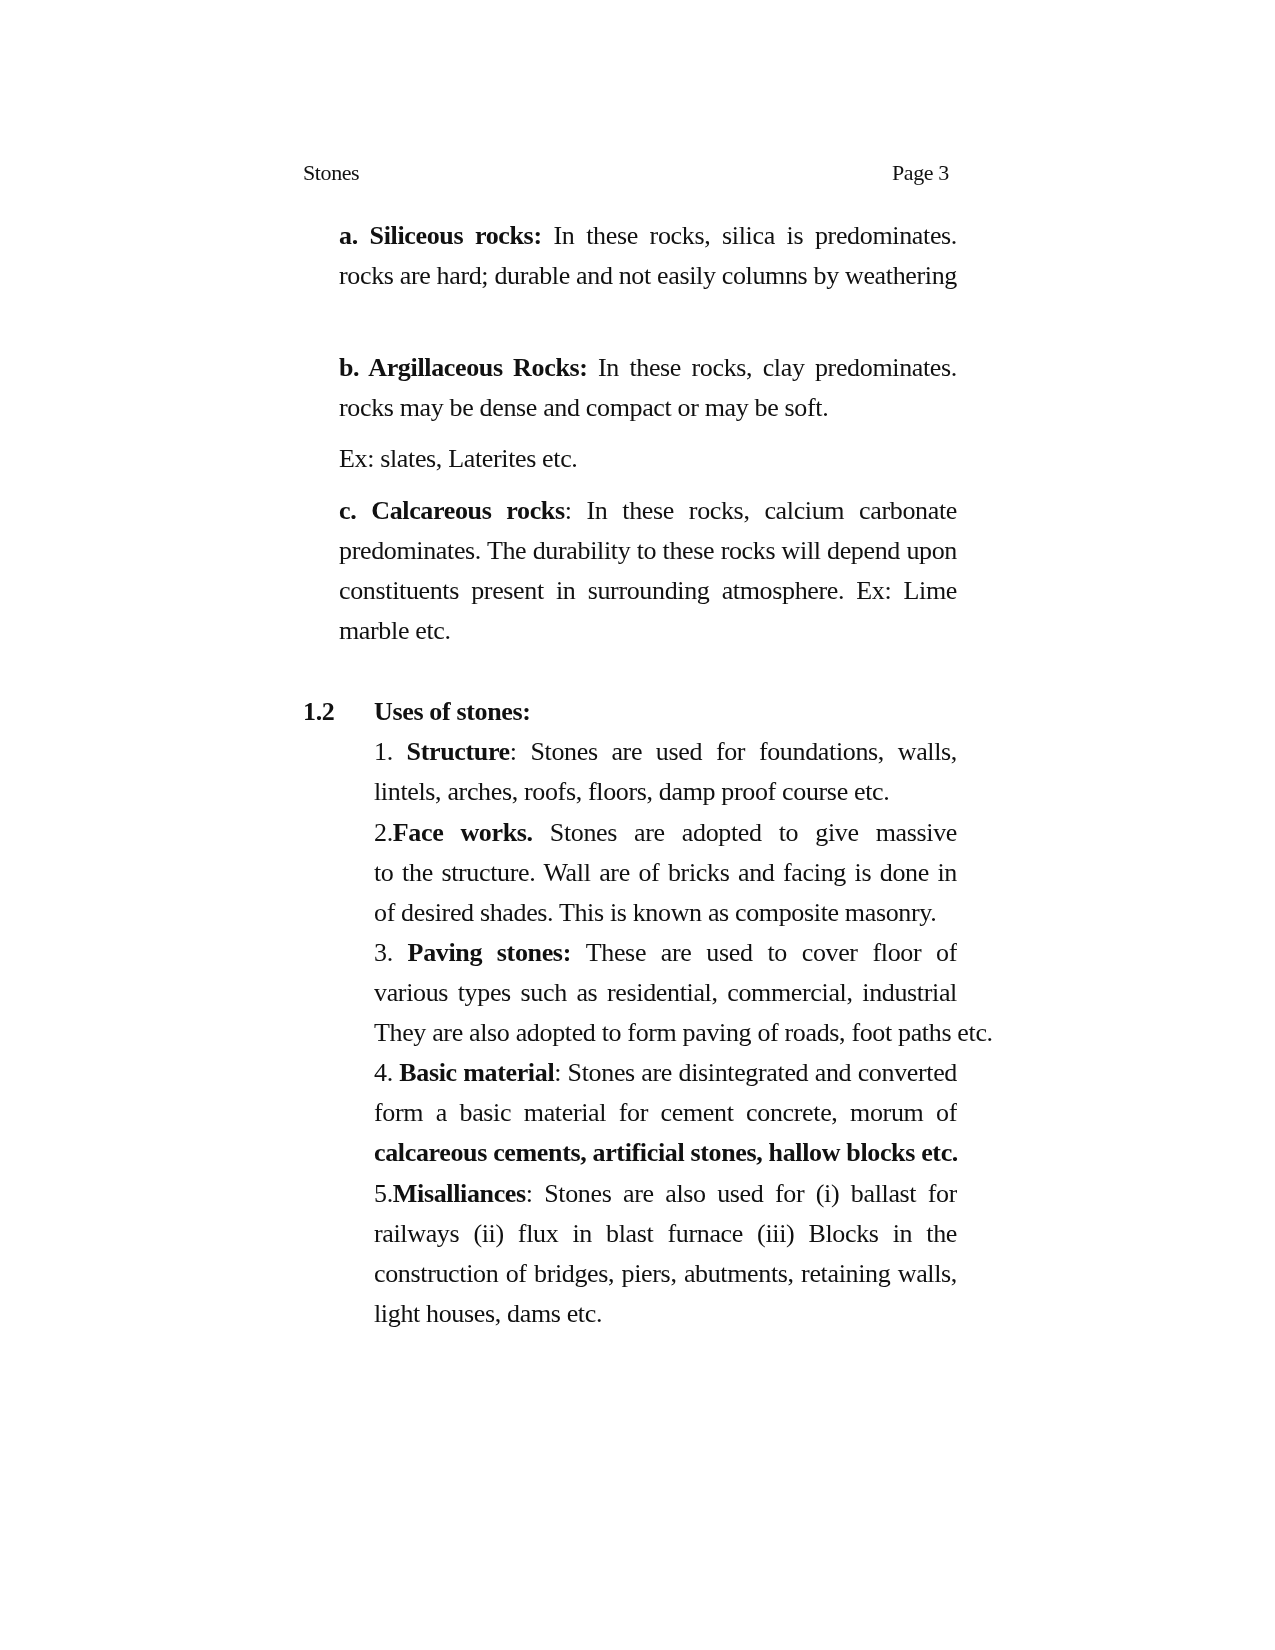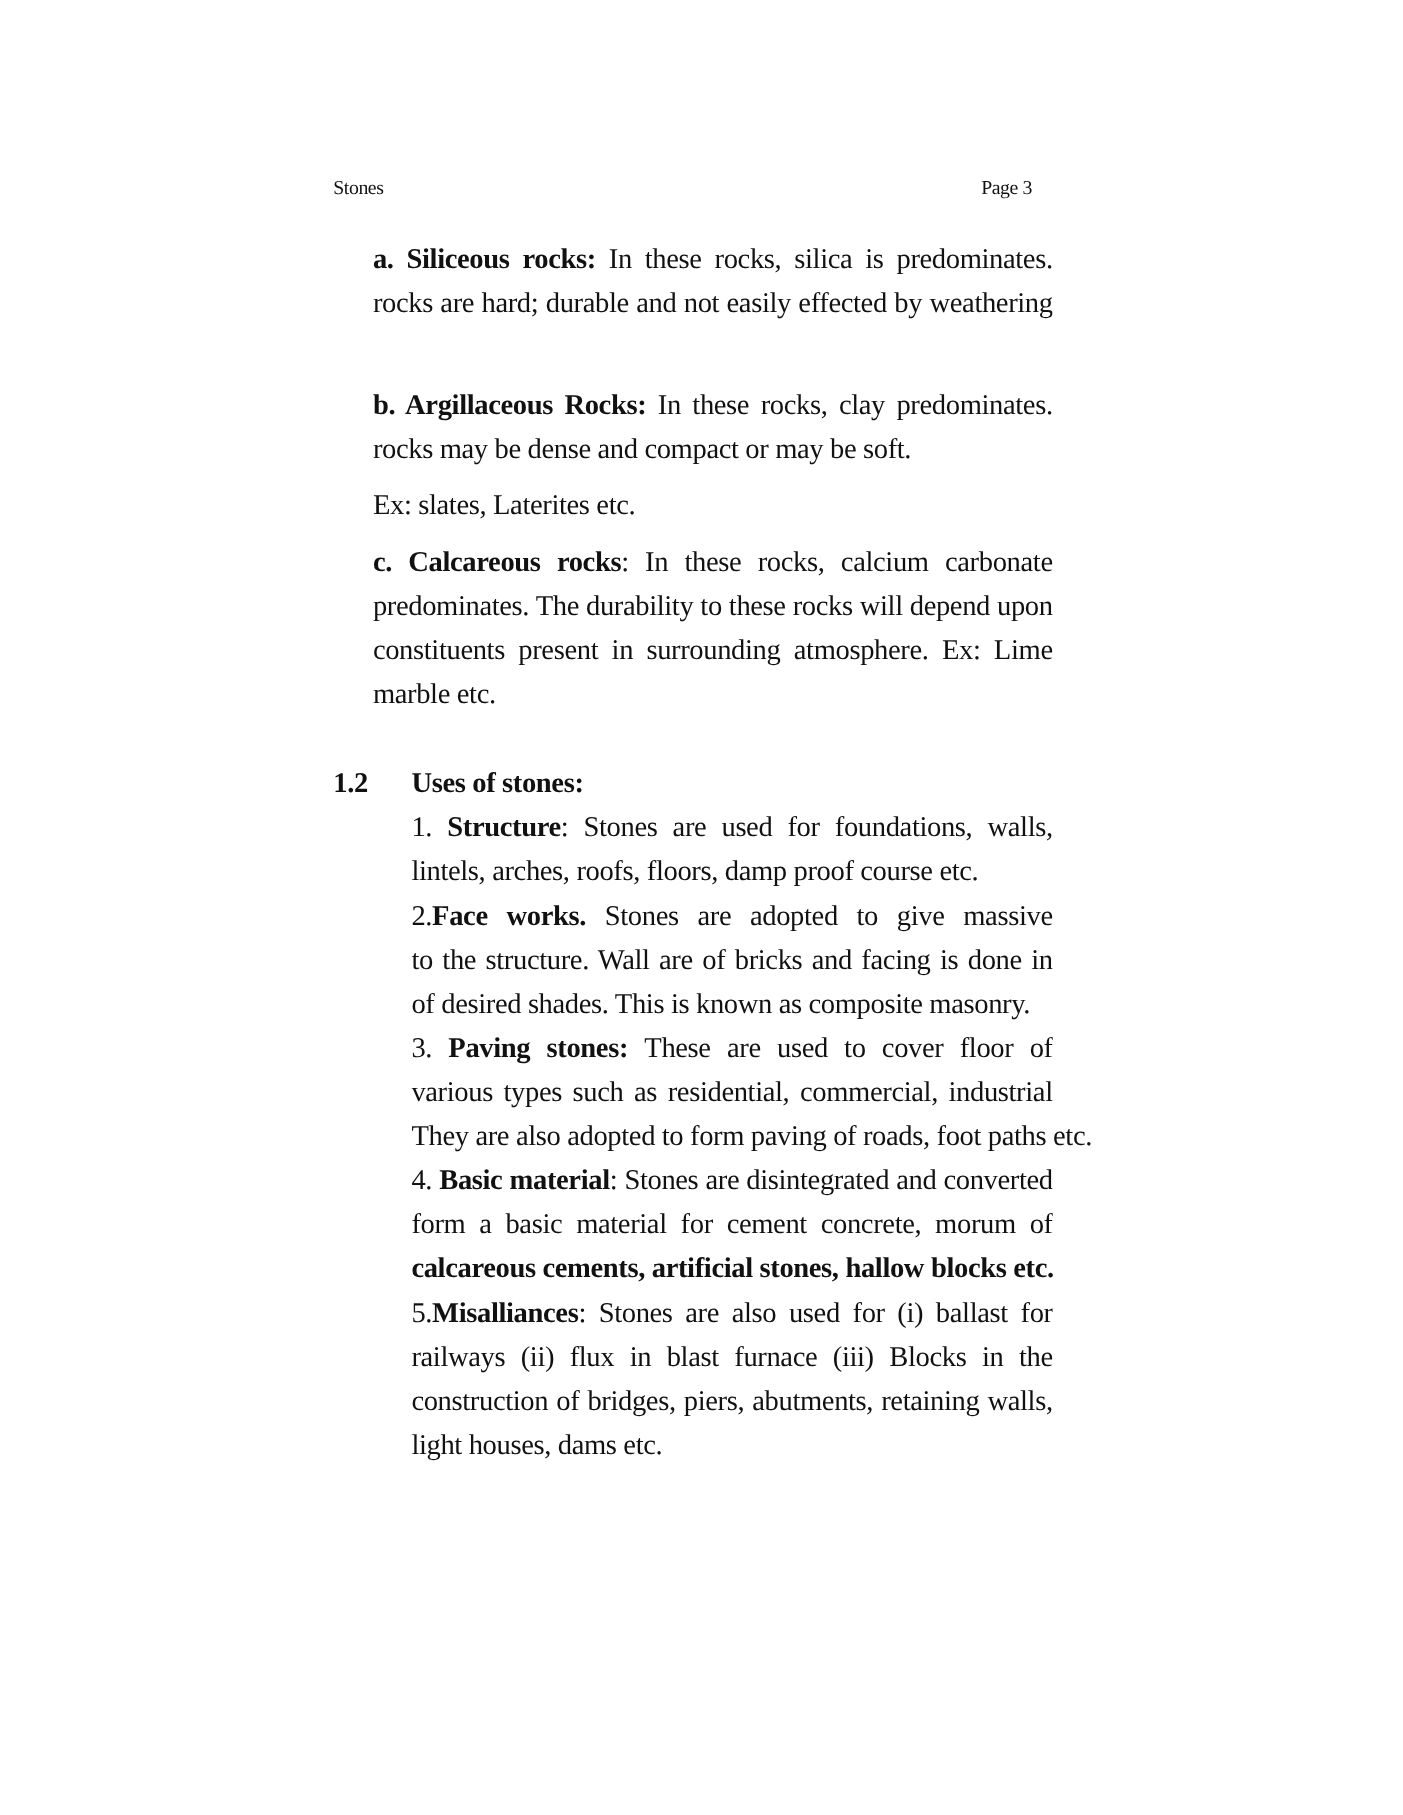--- a/index.html
+++ b/index.html
@@ -1,34 +1,34 @@
 <!DOCTYPE html>
 <html><head>
 <meta charset="utf-8">
 <style>
   html, body { margin: 0; padding: 0; background: #ffffff; }
   body { width: 1275px; height: 1650px; position: relative; overflow: hidden;
          font-family: "Liberation Serif", serif; color: #111; }
   .page { position: absolute; left: 0; top: 0; width: 1275px; height: 1650px; background: #fff; }
-  .hdr { position: absolute; top: 160px; font-size: 18px; letter-spacing: -0.4px; }
+  .hdr { position: absolute; top: 160px; font-size: 22px; letter-spacing: -0.4px; }
   .line { position: absolute; font-size: 26px; white-space: nowrap; letter-spacing: -0.35px; height: 30px; line-height: 30px; }
   .j { text-align: justify; text-align-last: justify; white-space: normal; overflow: hidden; }
   b { font-weight: bold; }
   .col-a { left: 339px; width: 618px; }
   .col-b { left: 374px; width: 583px; }
 </style>
 </head>
 <body>
 
 <div class="page">
   <div class="hdr" style="left:303px;">Stones</div>
   <div class="hdr" style="left:892px;">Page 3</div>
 
   <div class="line j col-a" style="top:221px;"><b>a. Siliceous rocks:</b><span>&nbsp;In these rocks, silica is predominates. The</span></div>
-  <div class="line j col-a" style="top:261px;">rocks are hard; durable and not easily effected by weathering</div>
+  <div class="line j col-a" style="top:261px;">rocks are hard; durable and not easily columns by weathering</div>
 
   <div class="line j col-a" style="top:353px;"><b>b. Argillaceous Rocks:</b><span>&nbsp;In these rocks, clay predominates. The</span></div>
   <div class="line col-a" style="top:393px;">rocks may be dense and compact or may be soft.</div>
   <div class="line col-a" style="top:444px;">Ex: slates, Laterites etc.</div>
 
   <div class="line j col-a" style="top:496px;"><b>c. Calcareous rocks</b><span>: In these rocks, calcium carbonate</span></div>
   <div class="line j col-a" style="top:536px;">predominates. The durability to these rocks will depend upon the</div>
   <div class="line col-a" style="top:616px;">marble etc.</div>
   <div class="line j col-a" style="top:576px;">constituents present in surrounding atmosphere. Ex: Lime Stone,</div>
 

